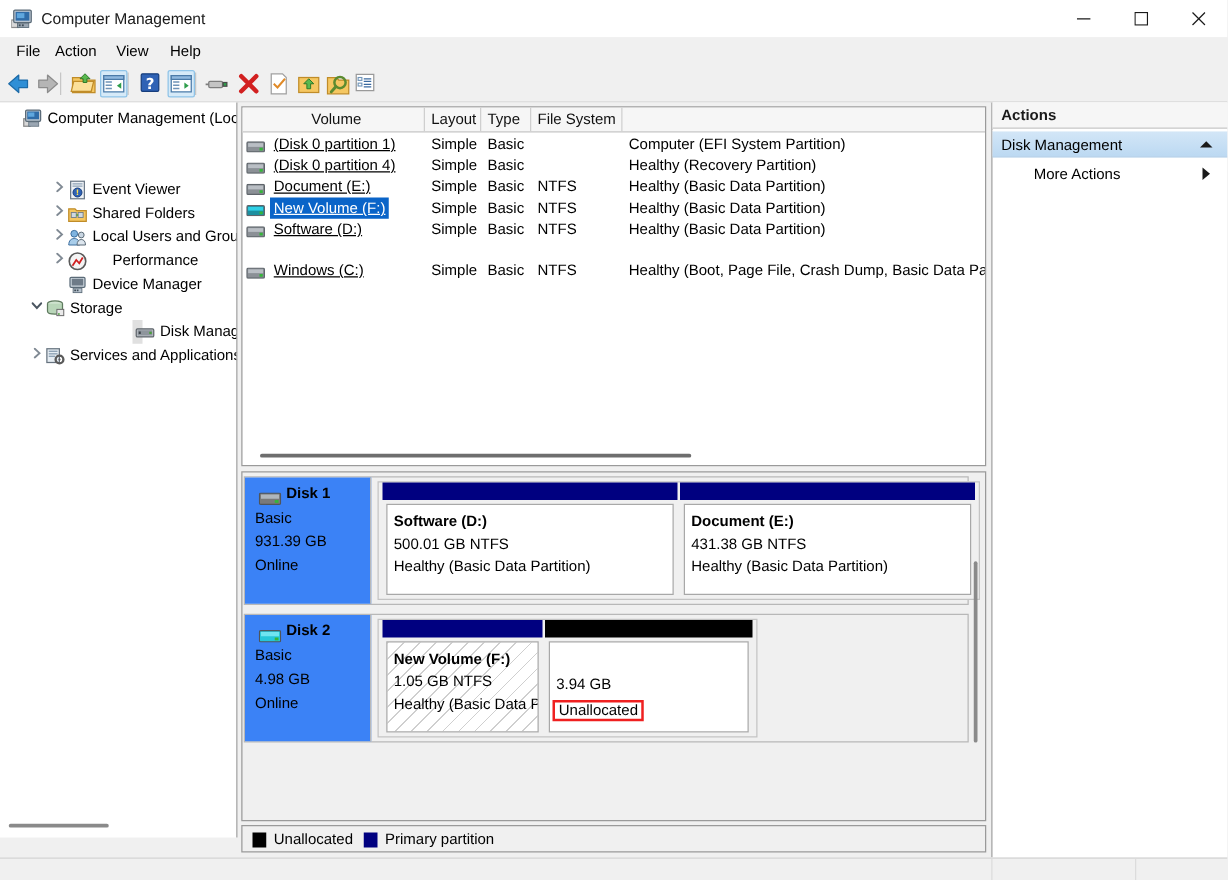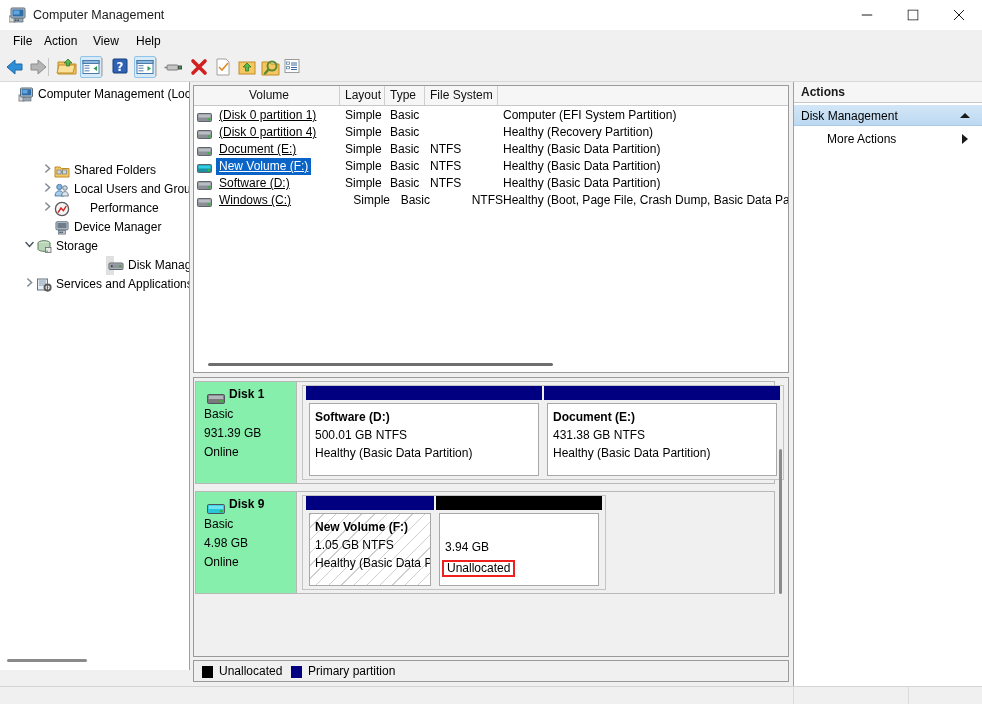--- a/index.html
+++ b/index.html
@@ -60,21 +60,21 @@
   .vname{position:absolute;left:22px;top:0;height:17px;line-height:17px;padding:0 3px;white-space:nowrap;text-decoration:underline;}
   .vrow.sel .vname{background:#0a64c8;color:#fff;}
   .vol-hscroll{position:absolute;left:1px;bottom:1px;width:594px;height:13px;background:#fff;}
   .vol-hscroll .thumb{position:absolute;left:13px;top:5px;width:345px;height:3px;background:#6e6e6e;border-radius:2px;}
 
   
   .diskview{position:absolute;left:2px;top:295px;width:596px;height:280px;background:#f0f0f0;
             border:1px solid #9a9a9a;box-sizing:border-box;overflow:hidden;}
   .diskrow{position:absolute;left:1px;width:580px;height:103px;background:#f0f0f0;
            border:1px solid #b8b8b8;box-sizing:border-box;}
-  .diskinfo{position:absolute;left:0;top:0;width:101px;height:101px;background:#86efac;
+  .diskinfo{position:absolute;left:0;top:0;width:101px;height:101px;background:#3b82f6;
             border-right:1px solid #b8b8b8;box-sizing:border-box;text-decoration:underline;}
   .disk-ico{position:absolute;left:11px;top:11px;width:18px;height:10px;}
   .diskname{position:absolute;left:33px;top:5px;font-size:12px;font-weight:bold;}
   .diskline{position:absolute;left:8px;font-size:12px;}
   .partwrap{position:absolute;top:3px;height:95px;background:#f0f0f0;
             border:1px solid #c4c4c4;box-sizing:border-box;}
   .part{position:absolute;top:0;height:93px;box-sizing:border-box;}
   .partcap{position:absolute;left:0;top:0;width:100%;height:14px;}
   .partbody{position:absolute;left:3px;top:17px;right:3px;bottom:3px;background:#fff;
             border:1px solid #a8a8a8;box-sizing:border-box;overflow:hidden;}
@@ -258,20 +258,33 @@
         <div class="trow" style="top: 3px; position: absolute; left: 0px; width: 100%;">
           <span class="ticon" style="left:18px"><svg width="16" height="16" viewBox="0 0 16 16">
               <rect x="1" y="8" width="5" height="6" fill="#d8d8d8" stroke="#8a8a8a"></rect>
               <rect x="2.5" y="1" width="12" height="9" rx="1" fill="#b9c4cf" stroke="#5b6b78"></rect>
               <rect x="3.8" y="2.2" width="9.4" height="6.2" fill="#2f6ca8"></rect>
               <rect x="4.5" y="3" width="5" height="3.4" fill="#5fa7de"></rect>
               <rect x="5" y="10.5" width="8" height="3.5" fill="#9aa6b2" stroke="#5b6b78" stroke-width="0.6"></rect>
             </svg></span>
           <span class="tlabel" style="left:38px">Computer Management (Local</span>
         </div>
+        <div class="trow" style="top: 60px; position: absolute; left: 0px; width: 100%;">
+          <span class="chev" style="left:40px"><svg width="9" height="9" viewBox="0 0 9 9">
+              <path d="M2.8 1 L6.6 4.5 L2.8 8" fill="none" stroke="#808a94" stroke-width="1.5" stroke-linecap="round"></path>
+            </svg></span>
+          <span class="ticon" style="left:54px"><svg width="16" height="16" viewBox="0 0 16 16">
+              <rect x="2.5" y="1" width="11" height="14" fill="#eef2f6" stroke="#6d7b89"></rect>
+              <rect x="4" y="2.6" width="8" height="1" fill="#8fa3b6"></rect>
+              <rect x="4" y="4.4" width="8" height="1" fill="#8fa3b6"></rect>
+              <circle cx="8" cy="10" r="3.6" fill="#2f62b5" stroke="#173e7d" stroke-width="0.8"></circle>
+              <text x="8" y="12.4" font-family="DejaVu Sans,sans-serif" font-size="6" font-weight="bold" fill="#ffe14d" text-anchor="middle">!</text>
+            </svg></span>
+          <span class="tlabel" style="left:74px">Event Viewer</span>
+        </div>
         <div class="trow" style="top: 79px; position: absolute; left: 0px; width: 100%;">
           <span class="chev" style="left:40px"><svg width="9" height="9" viewBox="0 0 9 9">
               <path d="M2.8 1 L6.6 4.5 L2.8 8" fill="none" stroke="#808a94" stroke-width="1.5" stroke-linecap="round"></path>
             </svg></span>
           <span class="ticon" style="left:54px"><svg width="16" height="16" viewBox="0 0 16 16">
               <path d="M1 4 h5 l1.4 1.5 h7.6 v8.5 h-14 z" fill="#f5c761" stroke="#c08c28"></path>
               <rect x="3" y="7" width="4" height="4" fill="#cfd8e0" stroke="#6d7b89" stroke-width="0.7"></rect>
               <rect x="8.5" y="7" width="4" height="4" fill="#cfd8e0" stroke="#6d7b89" stroke-width="0.7"></rect>
               <line x1="7" y1="9" x2="8.5" y2="9" stroke="#4a9e3c" stroke-width="1.2"></line>
             </svg></span>
@@ -413,21 +426,21 @@
                 <rect x="0.5" y="0.5" width="14" height="8" rx="1" fill="#8b9096" stroke="#5f656b" stroke-width="1"></rect>
                 <rect x="1.5" y="1.5" width="12" height="3" fill="#b9bec4"></rect>
                 <rect x="10.6" y="5.2" width="2.6" height="2.2" fill="#35b53a"></rect>
               </svg></span>
             <span class="vname">Software (D:)</span>
             <span class="vcell" style="left:151px;width:45px">Simple</span>
             <span class="vcell" style="left:196px;width:40px">Basic</span>
             <span class="vcell" style="left:236px;width:73px">NTFS</span>
             <span class="vcell" style="left:309px;width:290px">Healthy (Basic Data Partition)</span>
           </div>
-          <div class="vrow" style="top: 106px; text-align: right;">
+          <div class="vrow" style="top: 122px;">
             <span class="vol-ico"><svg width="15" height="9" viewBox="0 0 15 9">
                 <rect x="0.5" y="0.5" width="14" height="8" rx="1" fill="#8b9096" stroke="#5f656b" stroke-width="1"></rect>
                 <rect x="1.5" y="1.5" width="12" height="3" fill="#b9bec4"></rect>
                 <rect x="10.6" y="5.2" width="2.6" height="2.2" fill="#35b53a"></rect>
               </svg></span>
             <span class="vname">Windows (C:)</span>
             <span class="vcell" style="left:151px;width:45px">Simple</span>
             <span class="vcell" style="left:196px;width:40px">Basic</span>
             <span class="vcell" style="left:236px;width:73px">NTFS</span>
             <span class="vcell" style="left:309px;width:290px">Healthy (Boot, Page File, Crash Dump, Basic Data Part</span>
@@ -471,21 +484,21 @@
               </div>
             </div>
           </div>
           <div class="diskrow" style="top: 113px;">
             <div class="diskinfo">
               <span class="disk-ico"><svg width="18" height="10" viewBox="0 0 18 10">
                   <rect x="0.5" y="0.5" width="17" height="9" rx="1.2" fill="#27c6d9" stroke="#4f555b" stroke-width="1"></rect>
                   <rect x="1.8" y="1.6" width="14.4" height="3.4" fill="#6fe4f1"></rect>
                   <rect x="12.8" y="6" width="3" height="2.3" fill="#35b53a"></rect>
                 </svg></span>
-              <span class="diskname">Disk 9</span>
+              <span class="diskname">Disk 2</span>
               <span class="diskline" style="top:25px">Basic</span>
               <span class="diskline" style="top:44px">4.98 GB</span>
               <span class="diskline" style="top:63px">Online</span>
             </div>
             <div class="partwrap" style="left:106px;width:304px">
               <div class="part" style="left:3px;width:128px">
                 <div class="partcap" style="background:#000080"></div>
                 <div class="partbody hatch">
                   <span class="ptxt ptitle" style="top:6px">New Volume  (F:)</span>
                   <span class="ptxt" style="top:24px">1.05 GB NTFS</span>

